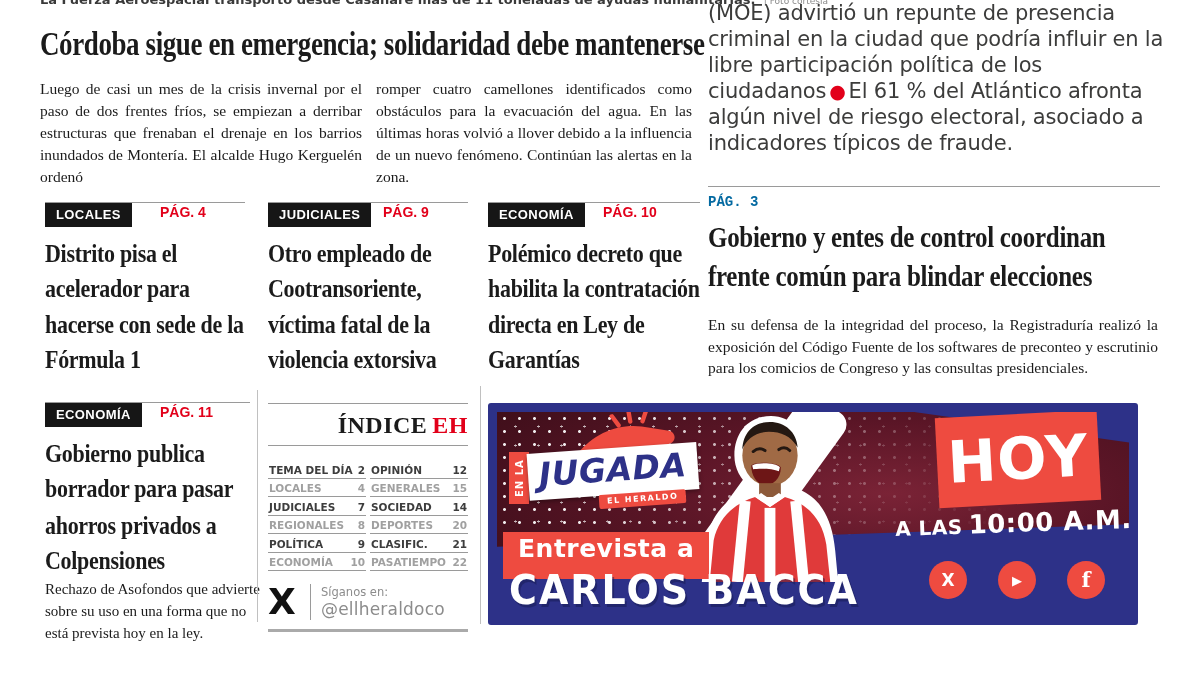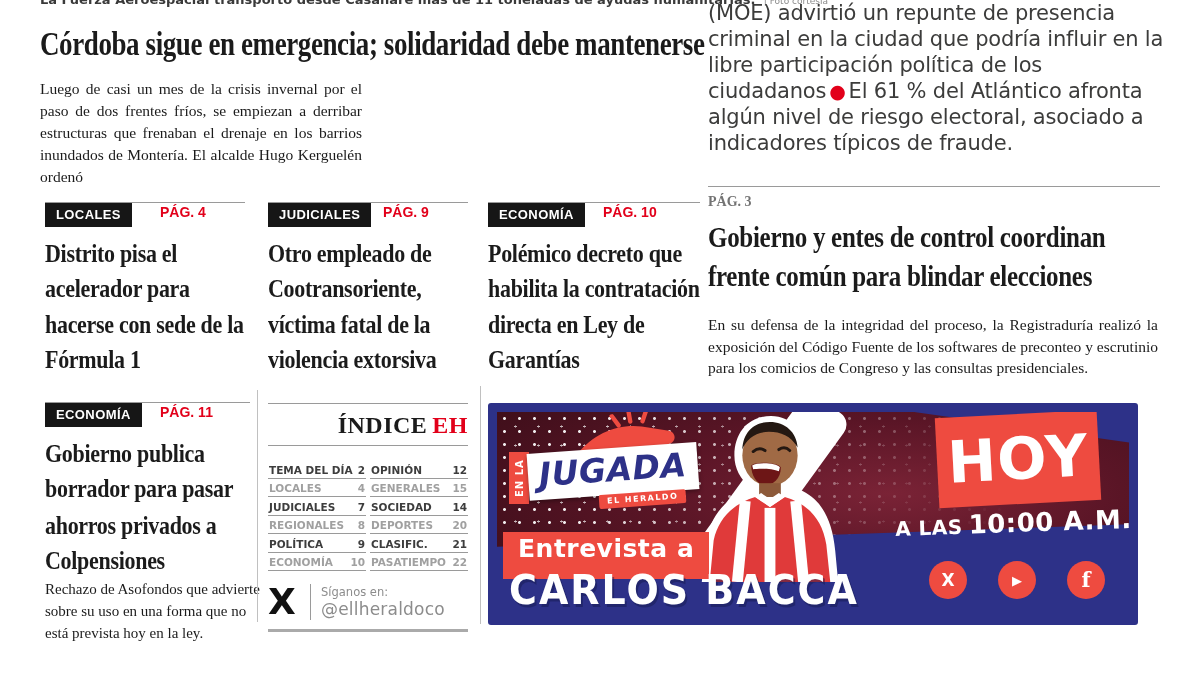--- a/index.html
+++ b/index.html
@@ -34,21 +34,21 @@
     letter-spacing:0.4px; padding:4px 11px 5px; }
   .kicker-page { position:absolute; left:115px; top:1px; color:#e2001a;
     font-family:"Liberation Sans","DejaVu Sans",sans-serif; font-weight:700; font-size:14px; }
 
   .teaser { position:absolute; top:202px; }
   .t-head { margin-top:8px; font-size:22px; font-weight:600; line-height:1.37; letter-spacing:-0.3px;
     transform:scaleY(1.18); transform-origin:left top; }
 
   
   .elections { position:absolute; left:708px; top:186px; width:452px; border-top:1px solid #9a9a9a; }
-  .page-tag { margin-top:7px; color:#737373; font-family:Liberation Serif, serif;
+  .page-tag { margin-top:7px; color:#0369a1; font-family:Liberation Mono, monospace;
     font-weight:700; font-size:14px; }
   .e-head { margin-top:9px; width:460px; font-size:25px; font-weight:600; line-height:1.3;
     letter-spacing:-0.3px; transform:scaleY(1.18); transform-origin:left top; }
   .e-body { margin-top:30px; width:450px; font-size:15.5px; line-height:1.4; text-align:justify; }
 
   
   .econ11 { position:absolute; left:45px; top:402px; width:205px; }
   .ec-head { margin-top:8px; width:218px; font-size:22px; font-weight:600; line-height:1.38;
     letter-spacing:-0.3px; transform:scaleY(1.18); transform-origin:left top; }
   .ec-body { margin-top:22px; width:216px; font-size:15px; line-height:1.45; }
@@ -131,20 +131,21 @@
 
 <div class="page">
 
   <div class="caption">
     <span>La Fuerza Aeroespacial transportó desde Casanare más de 11 toneladas de ayudas humanitarias.</span>
     <span class="credit">| Foto cortesía</span>
   </div>
 
   <h1 class="lead-h">Córdoba sigue en emergencia; solidaridad debe mantenerse</h1>
   <p class="lead-col lead-c1">Luego de casi un mes de la crisis invernal por el paso de dos frentes fríos, se empiezan a derribar estructuras que frenaban el drenaje en los barrios inundados de Montería. El alcalde Hugo Kerguelén ordenó</p>
+  <p class="lead-col lead-c2">romper cuatro camellones identificados como obstáculos para la evacuación del agua. En las últimas horas volvió a llover debido a la influencia de un nuevo fenómeno. Continúan las alertas en la zona.</p>
 
   <div class="moe"><span>(MOE) advirtió un repunte de presencia criminal en la ciudad que podría influir en la libre participación política de los ciudadanos</span><span class="bullet">●</span><span>El 61 % del Atlántico afronta algún nivel de riesgo electoral, asociado a indicadores típicos de fraude.</span></div>
 
   <div class="teaser" style="left:45px;width:200px;">
     <div class="kicker">
       <span class="kicker-label">LOCALES</span>
       <span class="kicker-page">PÁG. 4</span>
     </div>
     <div class="t-head" style="width:218px;">Distrito pisa el acelerador para hacerse con sede de la Fórmula 1</div>
   </div>

